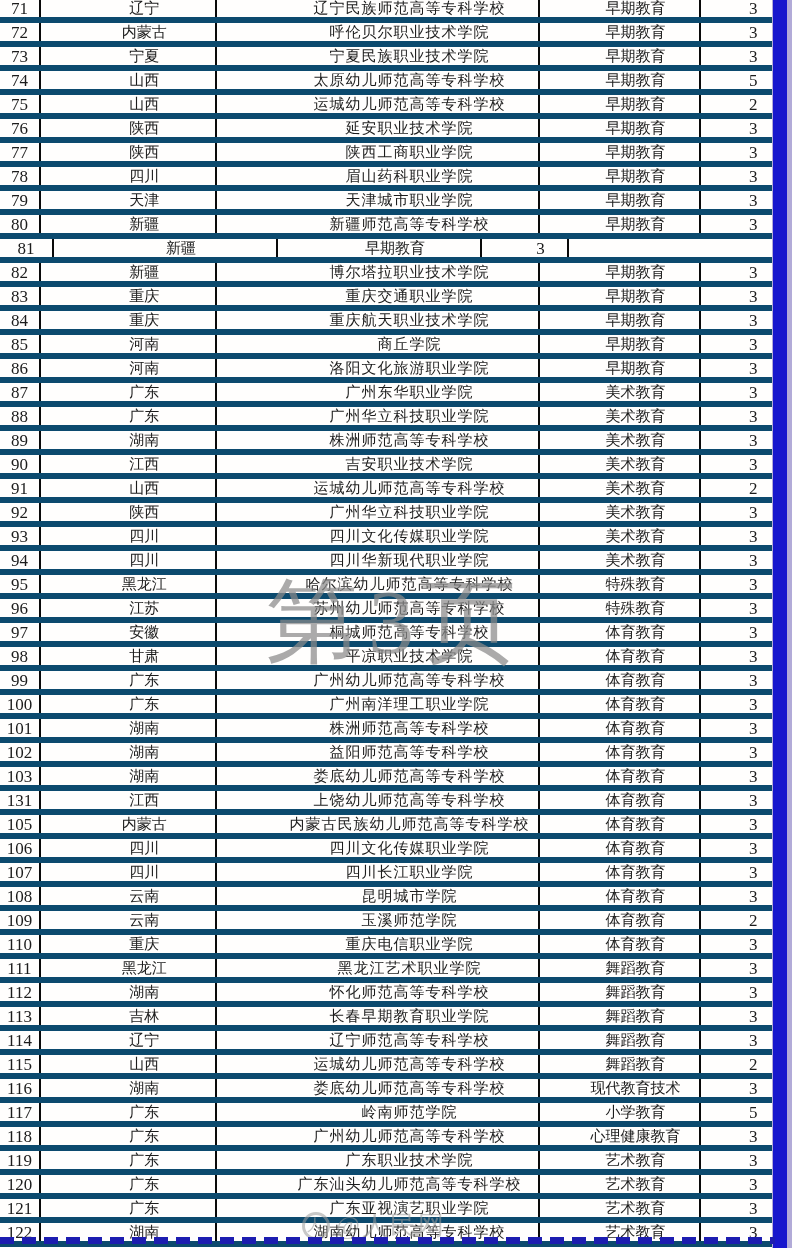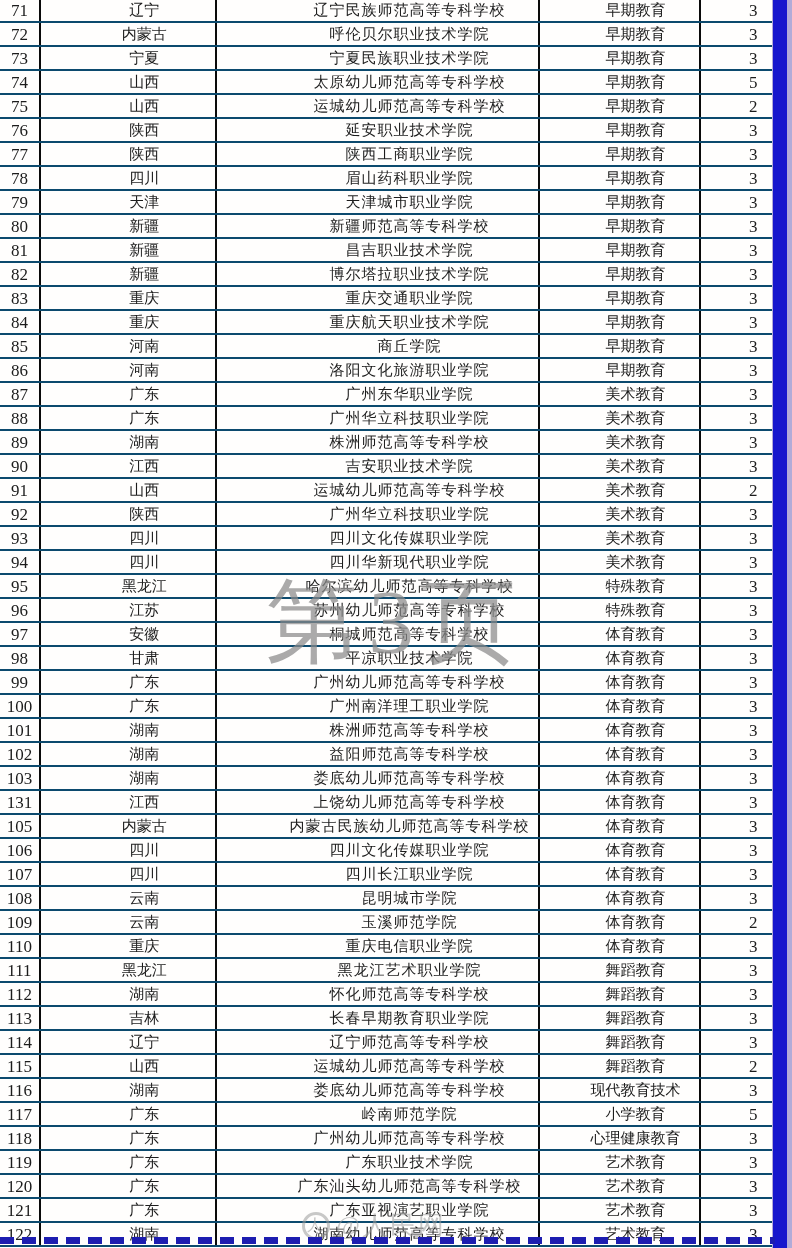--- a/index.html
+++ b/index.html
@@ -11,21 +11,21 @@
     font-family:"Liberation Serif","DejaVu Serif",serif;
     color:#1c1c1c;
   }
   .table{
     position:absolute;left:0;top:-3px;width:775px;
     border-top:2px solid #0a0a0a;
     z-index:1;
   }
   .row{
     display:flex;height:24px;box-sizing:border-box;
-    border-bottom:2px solid #0c4a6e;
+    border-bottom:6px solid #0c4a6e;
     background:transparent;
     gap:32px;
   }
   .cell{
     box-sizing:border-box;
     border-right:2px solid #0a0a0a;
     display:flex;align-items:center;justify-content:center;
     overflow:hidden;white-space:nowrap;
     font-size:15px;line-height:1;
   }
@@ -138,21 +138,20 @@
       <div class="row">
         <div class="cell c-no">80</div>
         <div class="cell c-province">新疆</div>
         <div class="cell c-school">新疆师范高等专科学校</div>
         <div class="cell c-major">早期教育</div>
         <div class="cell c-years">3</div>
       </div>
       <div class="row">
         <div class="cell c-no">81</div>
         <div class="cell c-province">新疆</div>
-        <div class="cell c-school">昌吉职业技术学院</div>
         <div class="cell c-major">早期教育</div>
         <div class="cell c-years">3</div>
       </div>
       <div class="row">
         <div class="cell c-no">82</div>
         <div class="cell c-province">新疆</div>
         <div class="cell c-school">博尔塔拉职业技术学院</div>
         <div class="cell c-major">早期教育</div>
         <div class="cell c-years">3</div>
       </div>

